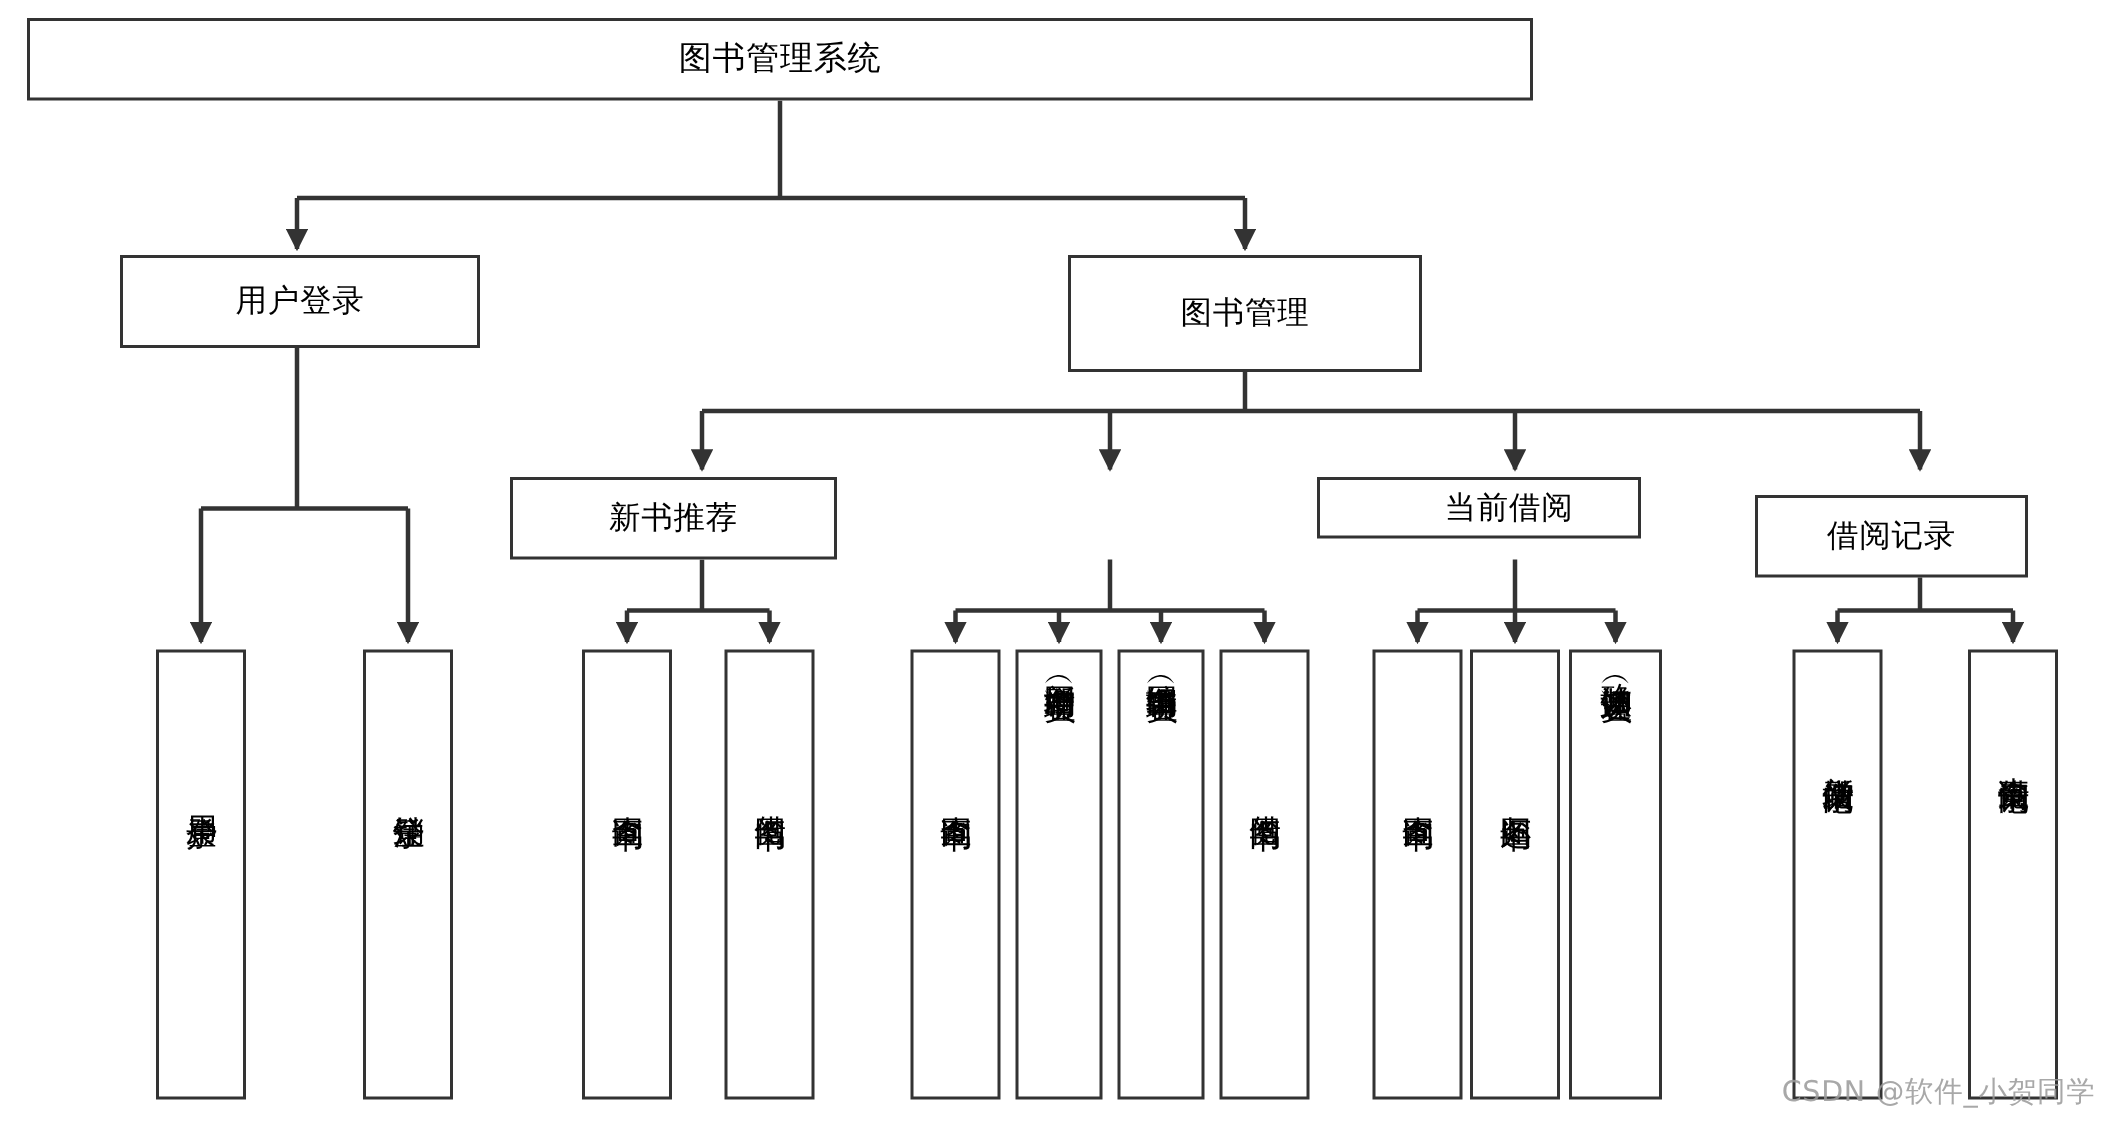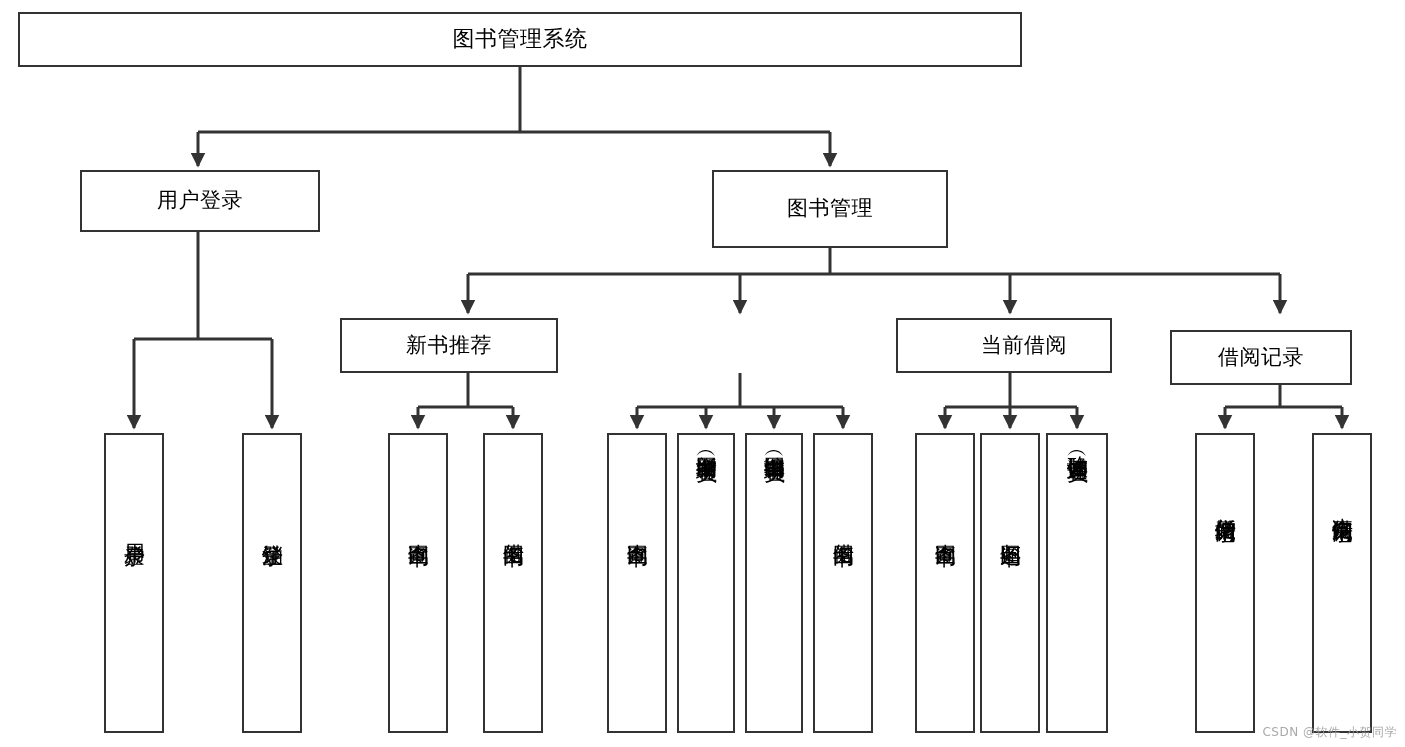--- a/index.html
+++ b/index.html
@@ -65,21 +65,21 @@
   .node.v.short .label {
     margin-top: 88px;
   }
   .node.root .label {
     font-size: 22px;
   }
   .watermark {
     position: absolute;
     right: 8px;
     bottom: 6px;
-    font-size: 12px;
+    font-size: 19px;
     color: #9a9a9a;
     opacity: 0.85;
     white-space: nowrap;
     letter-spacing: 0.5px;
   }
 </style>
 </head>
 <body>
 
 <div id="canvas">
@@ -142,21 +142,21 @@
   <div class="node h" style="left:80px; top:170px; width:240px; height:62px;">
     <span class="label">用户登录</span>
   </div>
   <div class="node h" style="left:712px; top:170px; width:236px; height:78px;">
     <span class="label">图书管理</span>
   </div>
 
   <div class="node h" style="left:340px; top:318px; width:218px; height:55px;">
     <span class="label">新书推荐</span>
   </div>
-  <div class="node h" style="left:896px; top:318px; width:216px; height:55px;padding-left:40px;">
+  <div class="node h" style="left:878px; top:318px; width:216px; height:41px;padding-left:40px;">
     <span class="label">当前借阅</span>
   </div>
   <div class="node h" style="left:1170px; top:330px; width:182px; height:55px;">
     <span class="label">借阅记录</span>
   </div>
 
   <div class="node v short" style="left:104px; top:433px; width:60px; height:300px;">
     <span class="label">用户登录</span>
   </div>
   <div class="node v short" style="left:242px; top:433px; width:60px; height:300px;">

